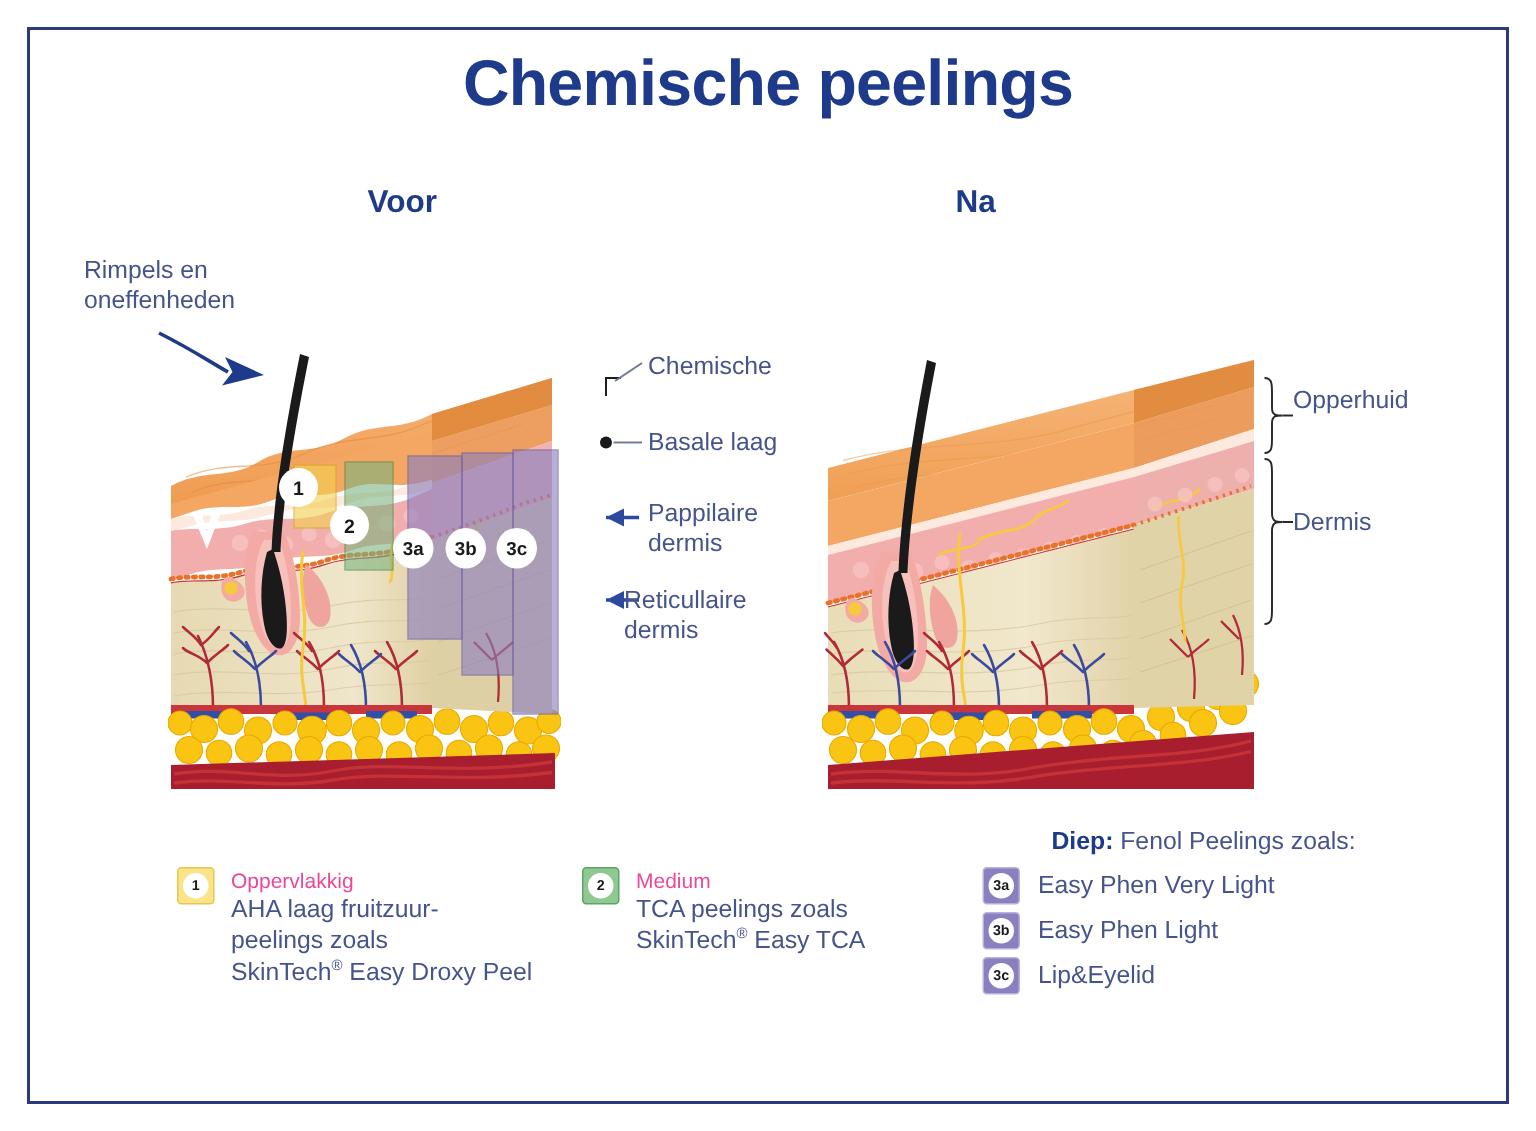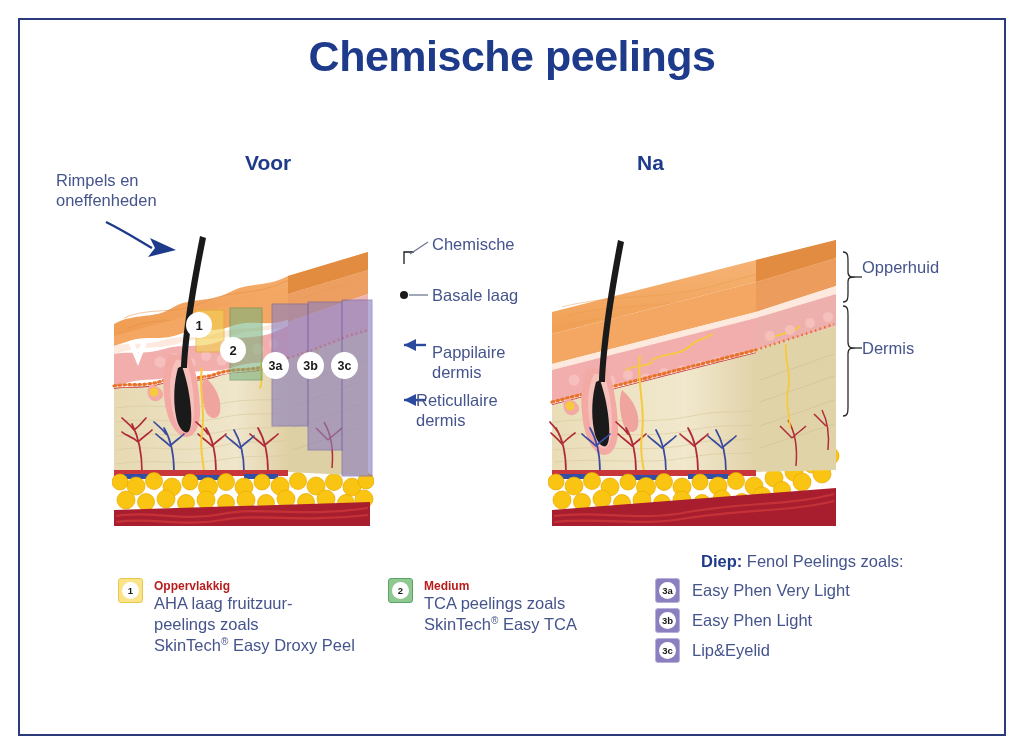--- a/index.html
+++ b/index.html
@@ -24,34 +24,34 @@
 
   
   #title {
     position: absolute; left: 0; top: 32px; width: 1024px;
     text-align: center;
     font-size: 43px; font-weight: bold; color: #1e3a8a;
     letter-spacing: -0.5px;
   }
   .section-label {
     position: absolute;
-    font-size: 21px; font-weight: bold; color: #1e3a8a; margin-top: 28px;
+    font-size: 21px; font-weight: bold; color: #1e3a8a;
   }
   #label-voor { left: 245px; top: 123px; }
   #label-na   { left: 637px; top: 123px; }
 
   
   .anno {
     position: absolute;
     font-size: 16.5px; color: #46548c; line-height: 1.22;
   }
   #anno-rimpels { left: 56px;  top: 170px; width: 180px; }
   #anno-hoorn   { left: 432px; top: 234px; }
   #anno-basale  { left: 432px; top: 285px; }
-  #anno-pappil  { left: 432px; top: 342px; width: 120px; }
+  #anno-pappil  { left: 432px; top: 332px; width: 120px; }
   #anno-reticul { left: 416px; top: 390px; width: 130px; }
   #anno-opperhuid { left: 862px; top: 257px; }
   #anno-dermis    { left: 862px; top: 338px; }
 
   
   #overlay { position: absolute; left: 0; top: 0; width: 1024px; height: 754px; pointer-events: none; }
 
   
   .skin { position: absolute; }
   #skin-before { left: 112px; top: 236px; width: 262px; height: 292px; }
@@ -74,21 +74,21 @@
     width: 17px; height: 17px; border-radius: 50%;
     background: #ffffff;
     display: flex; align-items: center; justify-content: center;
     font-size: 9.5px; font-weight: bold; color: #1a1a1a;
     line-height: 1;
   }
   .badge-1 { background: #fbe38a; border: 1.5px solid #e8c84a; }
   .badge-2 { background: #90c894; border: 1.5px solid #58a65f; }
   .badge-3 { background: #8b7fc0; border: 1.5px solid #b9b1dc; }
 
-  .lg-title { font-size: 12px; font-weight: bold; color: #b91c1c; line-height: 1.18; }
+  .lg-title { font-size: 14px; font-weight: normal; color: #ec4899; line-height: 1.18; }
   .lg-body  { font-size: 16.5px; color: #46548c; line-height: 1.28; }
   .lg-text  { padding-top: 1px; }
   .lg-sup { font-size: 10px; vertical-align: super; }
 
   #deep-header { font-size: 16.5px; color: #46548c; margin-left: 46px; margin-bottom: 7px; }
   #deep-header b { color: #1e3a8a; }
   #legend-3 .lg-row { margin-bottom: 5px; align-items: center; }
   #legend-3 .badge { margin-right: 12px; }
   #legend-1 .lg-row, #legend-2 .lg-row { align-items: flex-start; }
 </style>

